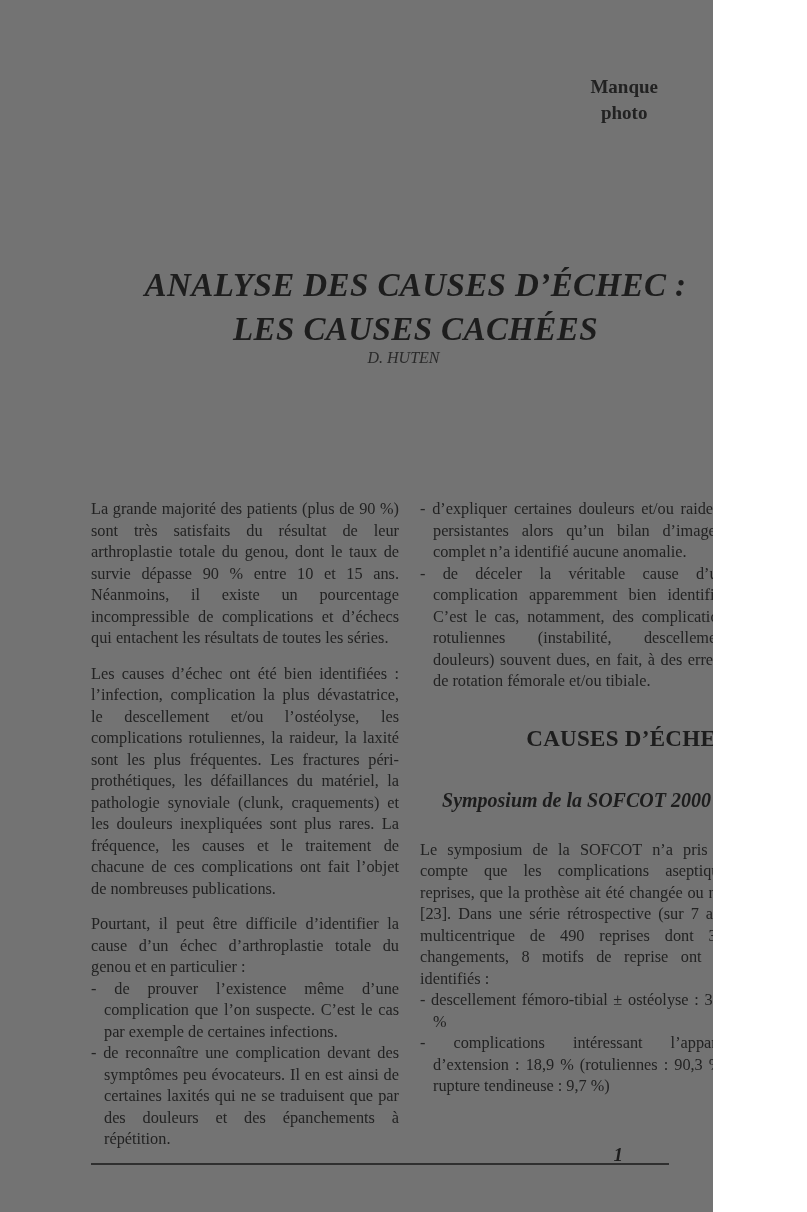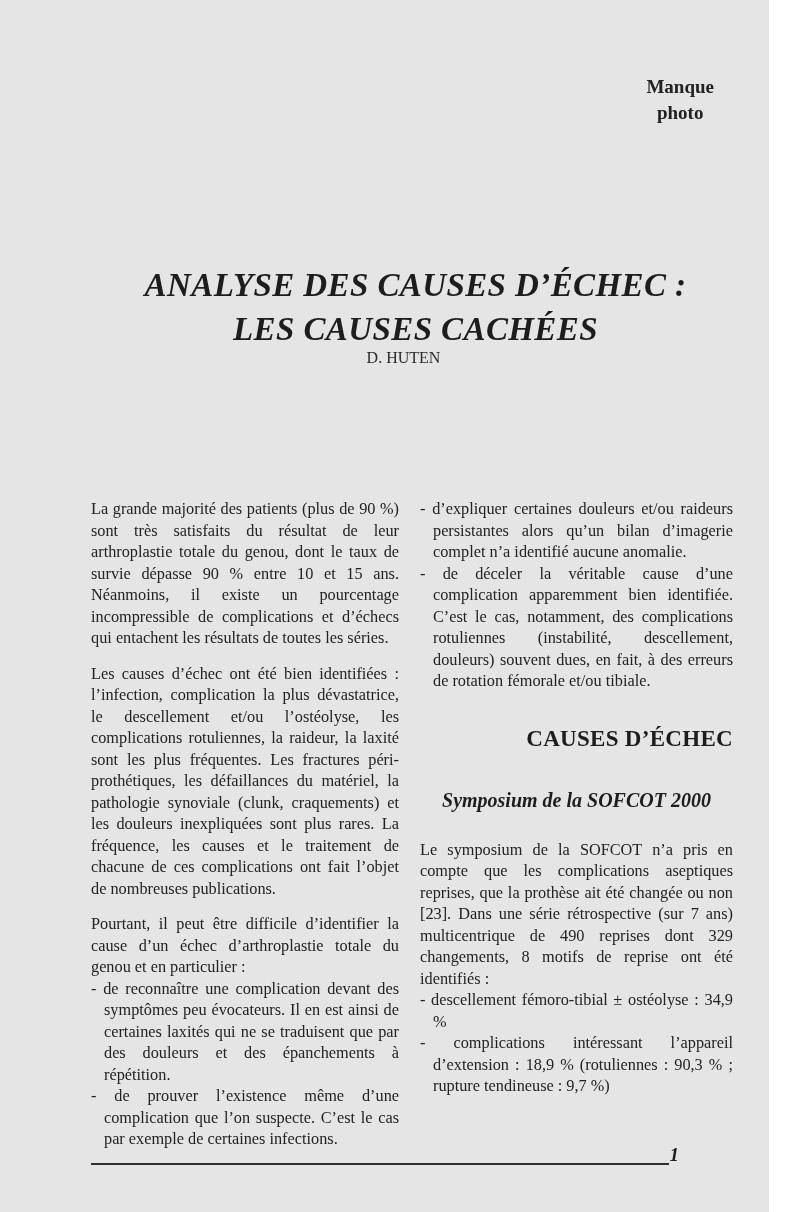--- a/index.html
+++ b/index.html
@@ -2,23 +2,23 @@
 <html lang="fr"><head>
 <meta charset="utf-8">
 <style>
   html, body {
     margin: 0;
     padding: 0;
     background: #ffffff;
   }
   .page {
     position: relative;
-    width: 769px;
+    width: 713px;
     height: 1212px;
-    background: #e5e5e5;
+    background: #737373;
     font-family: "Liberation Serif", "DejaVu Serif", serif;
     color: #222222;
     overflow: hidden;
   }
   .manque {
     position: absolute;
     top: 74px;
     right: 55px;
     font-weight: 700;
     font-size: 19px;
@@ -38,20 +38,21 @@
     line-height: 44px;
     letter-spacing: 0.4px;
     color: #1d1d1d;
   }
   .author {
     position: absolute;
     top: 349px;
     left: 0;
     width: 807px;
     text-align: center;
+    font-style: italic;
     font-size: 16px;
     color: #2a2a2a;
   }
   .col {
     position: absolute;
     top: 498px;
     font-size: 16.3px;
     line-height: 21.5px;
     text-align: justify;
     color: #222222;
@@ -117,22 +118,22 @@
     <span>ANALYSE DES CAUSES D’ÉCHEC :</span><br>
     <span>LES CAUSES CACHÉES</span>
   </h1>
 
   <div class="author">D. HUTEN</div>
 
   <div class="col col-left">
     <p>La grande majorité des patients (plus de 90 %) sont très satisfaits du résultat de leur arthroplastie totale du genou, dont le taux de survie dépasse 90 % entre 10 et 15 ans. Néanmoins, il existe un pourcentage incompressible de complications et d’échecs qui entachent les résultats de toutes les séries.</p>
     <p>Les causes d’échec ont été bien identifiées : l’infection, complication la plus dévastatrice, le descellement et/ou l’ostéolyse, les complications rotuliennes, la raideur, la laxité sont les plus fréquentes. Les fractures péri-prothétiques, les défaillances du matériel, la pathologie synoviale (clunk, craquements) et les douleurs inexpliquées sont plus rares. La fréquence, les causes et le traitement de chacune de ces complications ont fait l’objet de nombreuses publications.</p>
     <p class="tight">Pourtant, il peut être difficile d’identifier la cause d’un échec d’arthroplastie totale du genou et en particulier :</p>
+    <div class="bullet">- de prouver l’existence même d’une complication que l’on suspecte. C’est le cas par exemple de certaines infections.</div>
     <div class="bullet">- de reconnaître une complication devant des symptômes peu évocateurs. Il en est ainsi de certaines laxités qui ne se traduisent que par des douleurs et des épanchements à répétition.</div>
-    <div class="bullet">- de prouver l’existence même d’une complication que l’on suspecte. C’est le cas par exemple de certaines infections.</div>
   </div>
 
   <div class="col col-right">
     <div class="bullet">- d’expliquer certaines douleurs et/ou raideurs persistantes alors qu’un bilan d’imagerie complet n’a identifié aucune anomalie.</div>
     <div class="bullet">- de déceler la véritable cause d’une complication apparemment bien identifiée. C’est le cas, notamment, des complications rotuliennes (instabilité, descellement, douleurs) souvent dues, en fait, à des erreurs de rotation fémorale et/ou tibiale.</div>
     <h2 class="section-heading">CAUSES D’ÉCHEC</h2>
     <h3 class="subsection-heading">Symposium de la SOFCOT 2000</h3>
     <p class="symposium-para tight">Le symposium de la SOFCOT n’a pris en compte que les complications aseptiques reprises, que la prothèse ait été changée ou non [23]. Dans une série rétrospective (sur 7 ans) multicentrique de 490 reprises dont 329 changements, 8 motifs de reprise ont été identifiés :</p>
     <div class="bullet">- descellement fémoro-tibial ± ostéolyse : 34,9 %</div>
     <div class="bullet">- complications intéressant l’appareil d’extension : 18,9 % (rotuliennes : 90,3 % ; rupture tendineuse : 9,7 %)</div>

